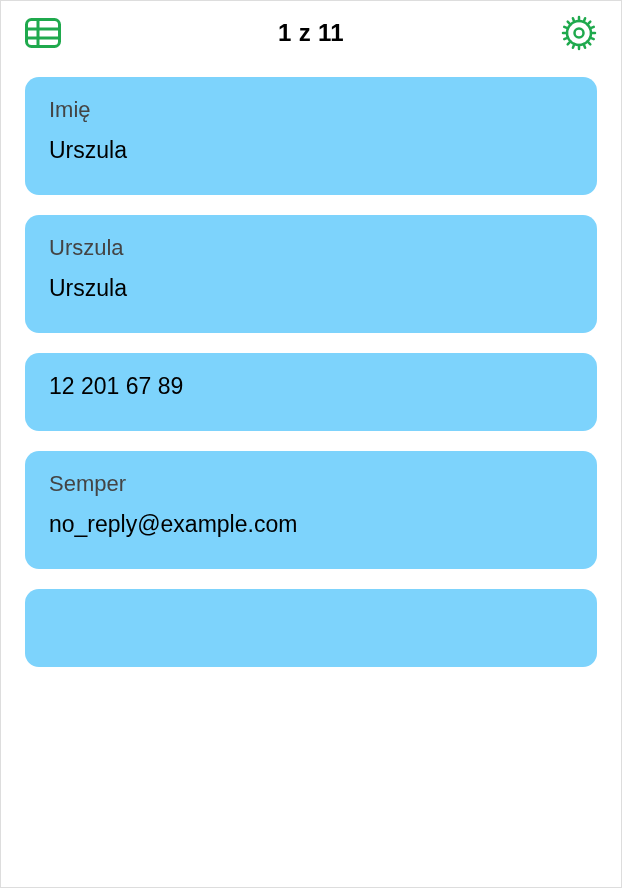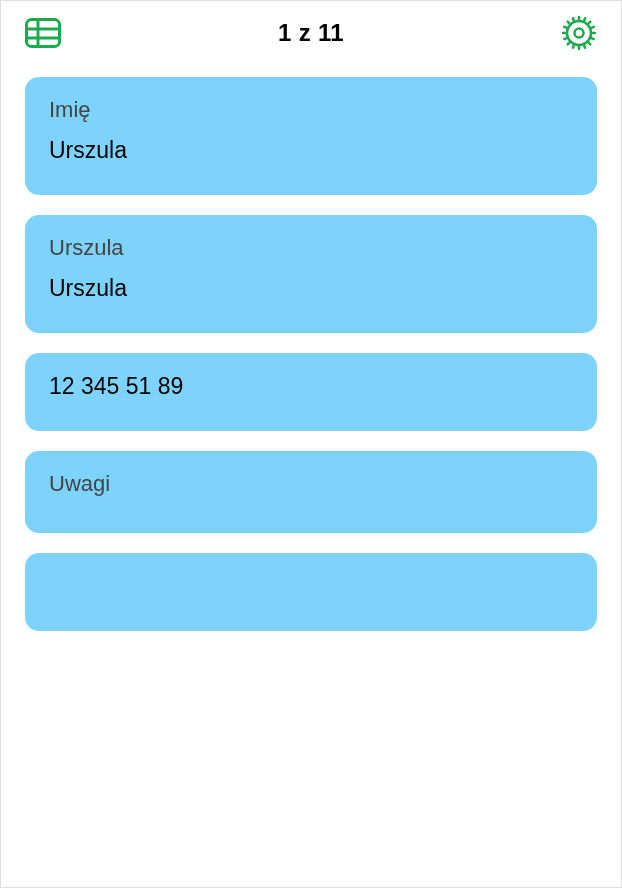--- a/index.html
+++ b/index.html
@@ -105,21 +105,22 @@
 <div class="content">
   <div class="card">
     <div class="card-label">Imię</div>
     <div class="card-value">Urszula</div>
   </div>
   <div class="card">
     <div class="card-label">Urszula</div>
     <div class="card-value">Urszula</div>
   </div>
   <div class="card">
-    <div class="card-value">12 345 51 89</div>
+    <div class="card-value">12 201 67 89</div>
   </div>
   <div class="card">
-    <div class="card-label">Uwagi</div>
+    <div class="card-label">Semper</div>
+    <div class="card-value">no_reply@example.com</div>
   </div>
   <div class="card">
     <div class="card-value"></div>
   </div>
 </div>
 
 </body></html>

